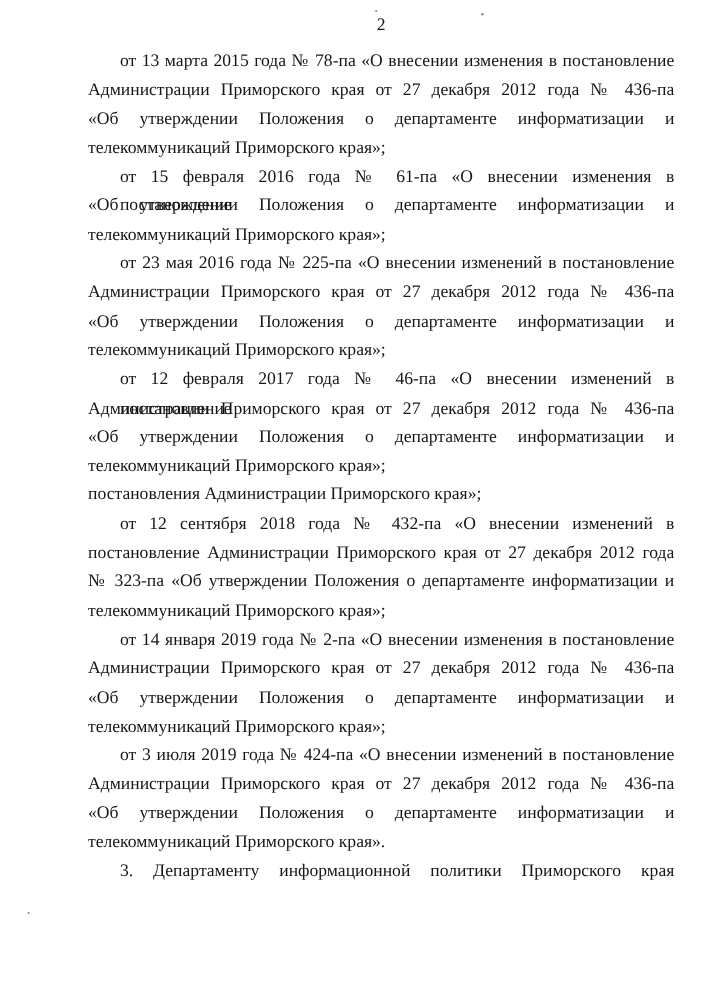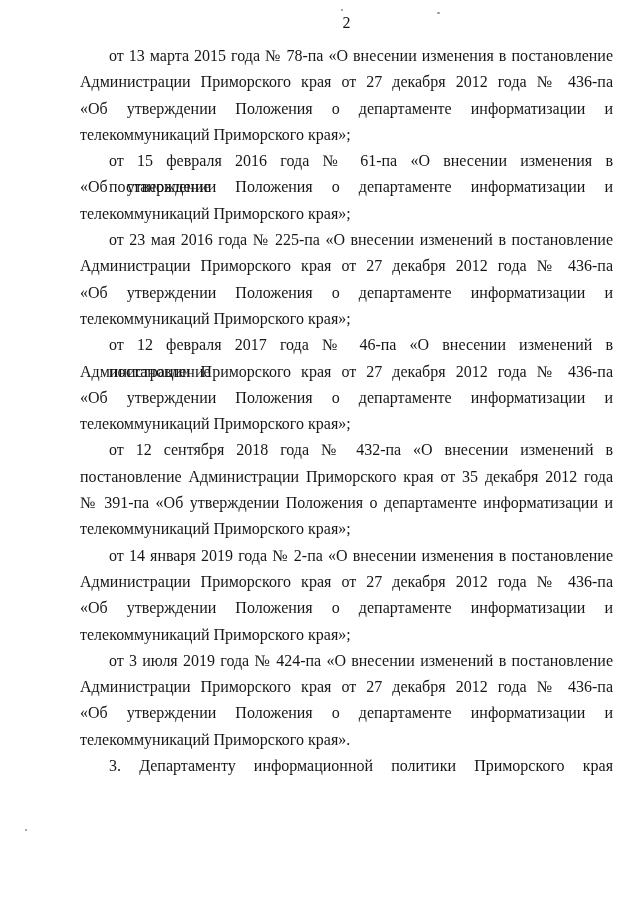--- a/index.html
+++ b/index.html
@@ -82,23 +82,24 @@
       <div class="line just">«Об утверждении Положения о департаменте информатизации и</div>
       <div class="line">телекоммуникаций Приморского края»;</div>
       <div class="line first just">от 23 мая 2016 года № 225-па «О внесении изменений в постановление</div>
       <div class="line just">Администрации Приморского края от 27 декабря 2012 года № 436-па</div>
       <div class="line just">«Об утверждении Положения о департаменте информатизации и</div>
       <div class="line">телекоммуникаций Приморского края»;</div>
       <div class="line first just">от 12 февраля 2017 года № 46-па «О внесении изменений в постановление</div>
       <div class="line just">Администрации Приморского края от 27 декабря 2012 года № 436-па</div>
       <div class="line just">«Об утверждении Положения о департаменте информатизации и</div>
       <div class="line">телекоммуникаций Приморского края»;</div>
+      <div class="line">постановления Администрации Приморского края»;</div>
       <div class="line first just">от 12 сентября 2018 года № 432-па «О внесении изменений в</div>
-      <div class="line just">постановление Администрации Приморского края от 35 декабря 2012 года</div>
-      <div class="line just">№ 391-па «Об утверждении Положения о департаменте информатизации и</div>
+      <div class="line just">постановление Администрации Приморского края от 27 декабря 2012 года</div>
+      <div class="line just">№ 323-па «Об утверждении Положения о департаменте информатизации и</div>
       <div class="line">телекоммуникаций Приморского края»;</div>
       <div class="line first just">от 14 января 2019 года № 2-па «О внесении изменения в постановление</div>
       <div class="line just">Администрации Приморского края от 27 декабря 2012 года № 436-па</div>
       <div class="line just">«Об утверждении Положения о департаменте информатизации и</div>
       <div class="line">телекоммуникаций Приморского края»;</div>
       <div class="line first just">от 3 июля 2019 года № 424-па «О внесении изменений в постановление</div>
       <div class="line just">Администрации Приморского края от 27 декабря 2012 года № 436-па</div>
       <div class="line just">«Об утверждении Положения о департаменте информатизации и</div>
       <div class="line">телекоммуникаций Приморского края».</div>
       <div class="line first just">3. Департаменту информационной политики Приморского края</div>

